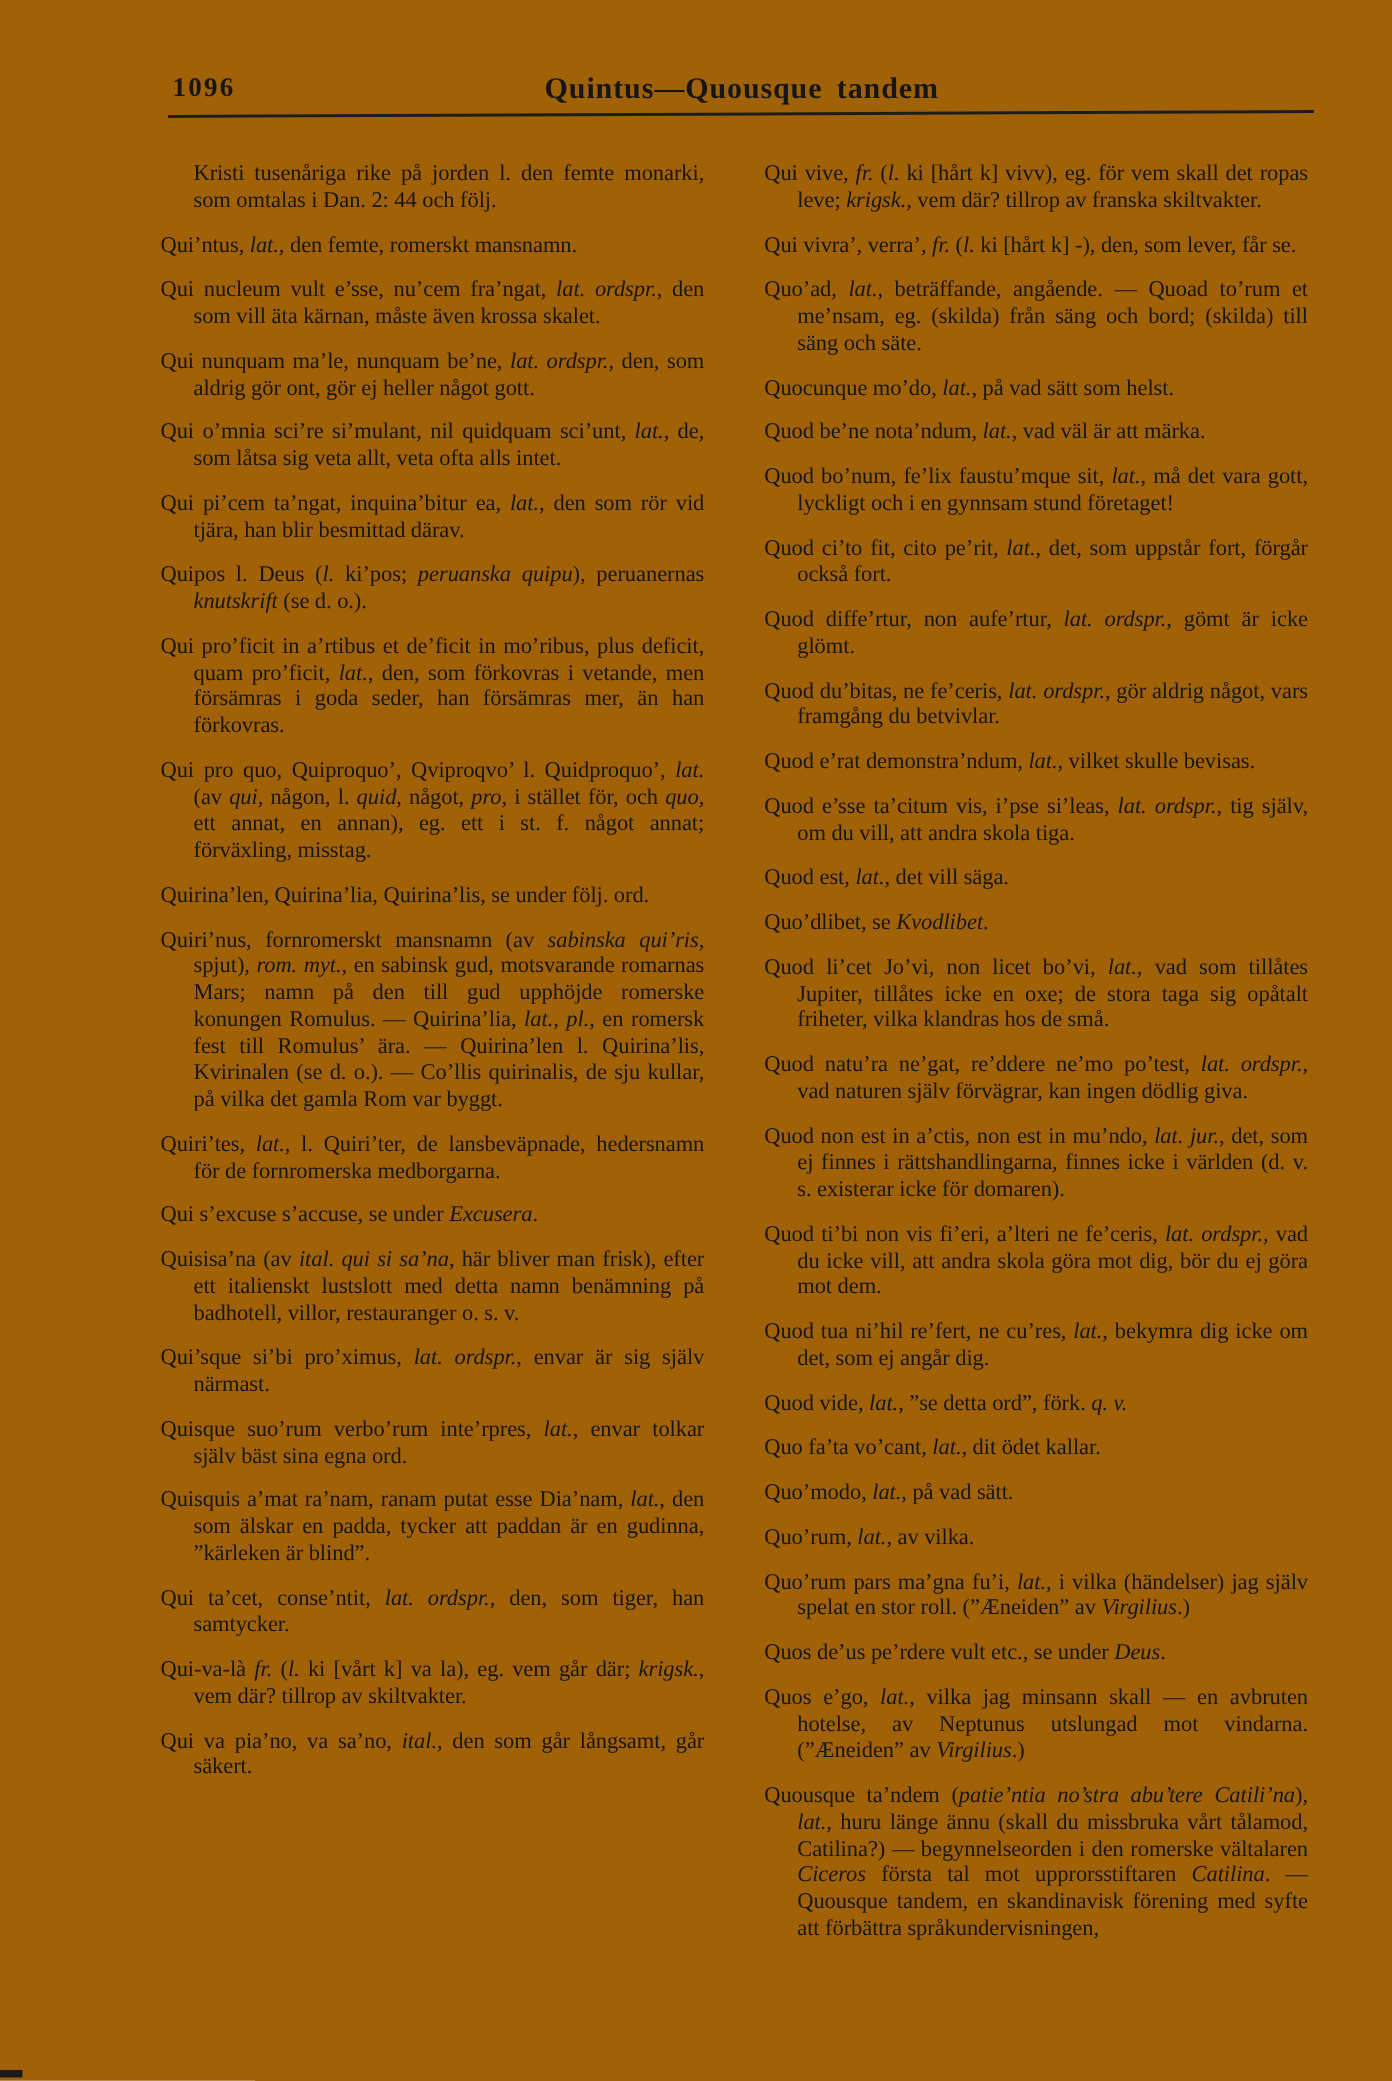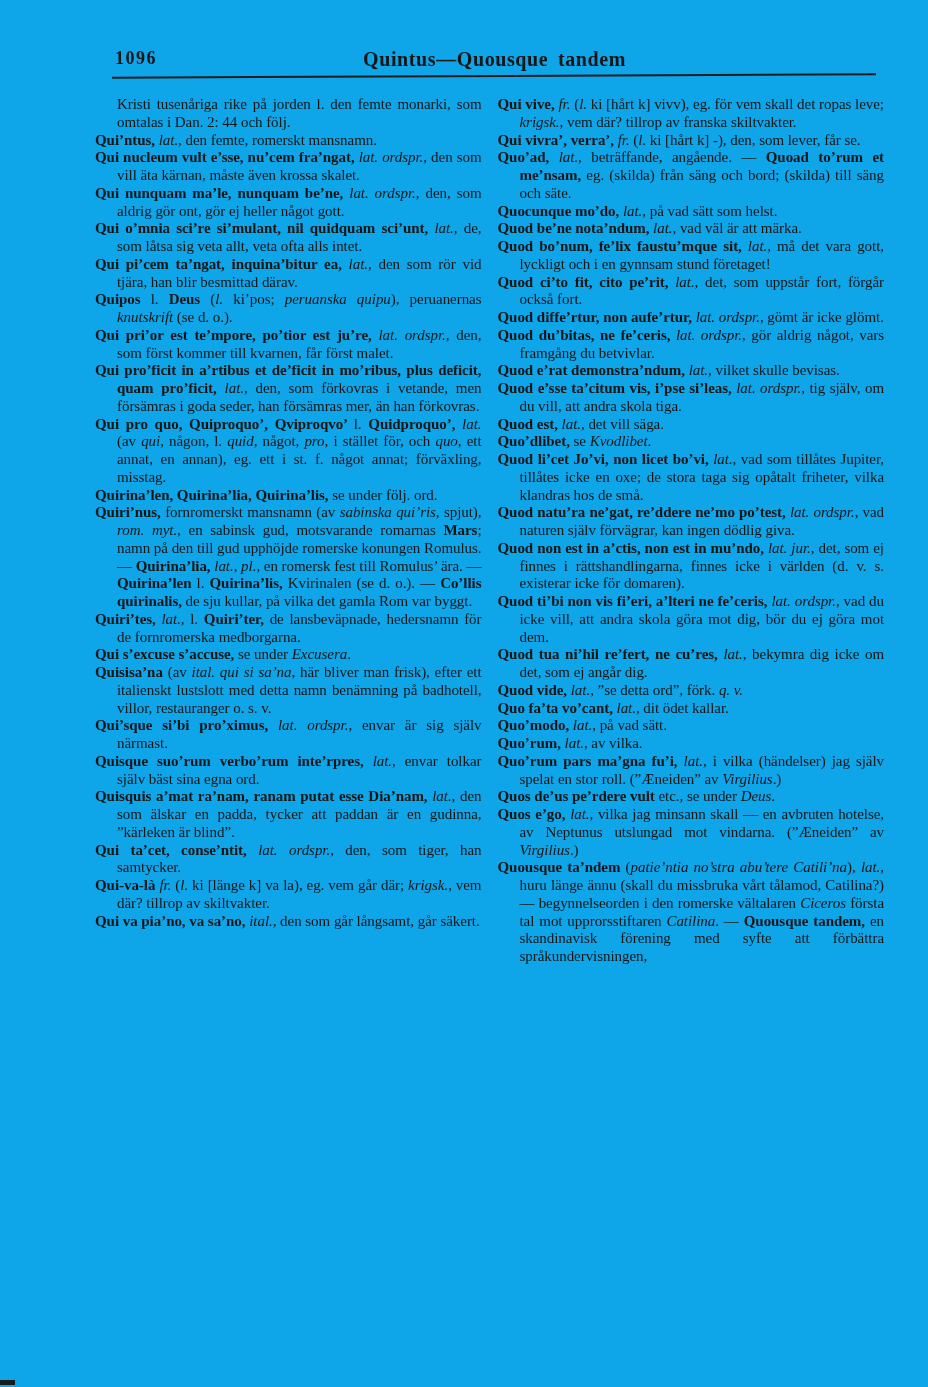--- a/index.html
+++ b/index.html
@@ -6,21 +6,21 @@
   body {
     width: 928px; height: 1387px;
     background: #ffffff;
     font-family: "Liberation Serif", "DejaVu Serif", serif;
     color: #161616;
     overflow: hidden;
   }
   .page {
     position: relative;
     width: 928px; height: 1387px;
-    background: #0ea5e9;
+    background: #a16207;
   }
   .pagenum {
     position: absolute; top: 48px; left: 115px;
     font-size: 18px; font-weight: 600; letter-spacing: 1.5px;
   }
   .runhead {
     position: absolute; top: 48px; left: 112px; width: 765px;
     text-align: center;
     font-size: 20px; font-weight: bold;
     letter-spacing: 0.6px; word-spacing: 4px;
@@ -31,30 +31,30 @@
     background: #1d1d1d;
     transform: rotate(-0.25deg);
   }
   .cols {
     position: absolute; top: 96px; left: 95px;
     width: 789px;
     display: flex; gap: 16px;
   }
   .col { width: 386.5px; }
   p.entry {
-    margin: 0;
+    margin: 12px;
     font-size: 15px;
     line-height: 17.75px;
     text-align: justify;
     padding-left: 22px;
     text-indent: -22px;
     letter-spacing: -0.05px;
   }
   p.entry.cont { text-indent: 0; }
-  .seg-b { font-weight: bold; }
+  .seg-b { font-weight: normal; }
   .seg-i { font-style: italic; }
   .smudge {
     position: absolute; left: 0; top: 1380px;
     width: 15px; height: 5px;
     background: #1a1a1a;
   }
 </style>
 </head>
 <body>
 
@@ -68,33 +68,32 @@
 
   <div class="cols">
     <div class="col">
         <p class="entry cont"><span>Kristi tusenåriga rike på jorden l. den femte monarki, som omtalas i Dan. 2: 44 och följ.</span></p>
         <p class="entry"><span class="seg-b">Qui’ntus, </span><span class="seg-i">lat.</span><span>, den femte, romerskt mansnamn.</span></p>
         <p class="entry"><span class="seg-b">Qui nucleum vult e’sse, nu’cem fra’ngat, </span><span class="seg-i">lat. ordspr.</span><span>, den som vill äta kärnan, måste även krossa skalet.</span></p>
         <p class="entry"><span class="seg-b">Qui nunquam ma’le, nunquam be’ne, </span><span class="seg-i">lat. ordspr.</span><span>, den, som aldrig gör ont, gör ej heller något gott.</span></p>
         <p class="entry"><span class="seg-b">Qui o’mnia sci’re si’mulant, nil quidquam sci’unt, </span><span class="seg-i">lat.</span><span>, de, som låtsa sig veta allt, veta ofta alls intet.</span></p>
         <p class="entry"><span class="seg-b">Qui pi’cem ta’ngat, inquina’bitur ea, </span><span class="seg-i">lat.</span><span>, den som rör vid tjära, han blir besmittad därav.</span></p>
         <p class="entry"><span class="seg-b">Quipos </span><span>l. </span><span class="seg-b">Deus </span><span>(</span><span class="seg-i">l.</span><span> ki’pos; </span><span class="seg-i">peruanska quipu</span><span>), peruanernas </span><span class="seg-i">knutskrift</span><span> (se d. o.).</span></p>
-        <p class="entry"><span class="seg-b">Qui pri’or est te’mpore, po’tior est ju’re, </span><span class="seg-i">lat. ordspr.</span><span>, den, som först kommer till kvarnen, får först malet.</span></p>
         <p class="entry"><span class="seg-b">Qui pro’ficit in a’rtibus et de’ficit in mo’ribus, plus deficit, quam pro’ficit, </span><span class="seg-i">lat.</span><span>, den, som förkovras i vetande, men försämras i goda seder, han försämras mer, än han förkovras.</span></p>
         <p class="entry"><span class="seg-b">Qui pro quo, Quiproquo’, Qviproqvo’ </span><span>l. </span><span class="seg-b">Quidproquo’, </span><span class="seg-i">lat.</span><span> (av </span><span class="seg-i">qui</span><span>, någon, l. </span><span class="seg-i">quid</span><span>, något, </span><span class="seg-i">pro</span><span>, i stället för, och </span><span class="seg-i">quo</span><span>, ett annat, en annan), eg. ett i st. f. något annat; förväxling, misstag.</span></p>
         <p class="entry"><span class="seg-b">Quirina’len, Quirina’lia, Quirina’lis, </span><span>se under följ. ord.</span></p>
         <p class="entry"><span class="seg-b">Quiri’nus, </span><span>fornromerskt mansnamn (av </span><span class="seg-i">sabinska qui’ris</span><span>, spjut), </span><span class="seg-i">rom. myt.</span><span>, en sabinsk gud, motsvarande romarnas </span><span class="seg-b">Mars</span><span>; namn på den till gud upphöjde romerske konungen Romulus. — </span><span class="seg-b">Quirina’lia, </span><span class="seg-i">lat., pl.</span><span>, en romersk fest till Romulus’ ära. — </span><span class="seg-b">Quirina’len </span><span>l. </span><span class="seg-b">Quirina’lis, </span><span>Kvirinalen (se d. o.). — </span><span class="seg-b">Co’llis quirinalis, </span><span>de sju kullar, på vilka det gamla Rom var byggt.</span></p>
         <p class="entry"><span class="seg-b">Quiri’tes, </span><span class="seg-i">lat.</span><span>, l. </span><span class="seg-b">Quiri’ter, </span><span>de lansbeväpnade, hedersnamn för de fornromerska medborgarna.</span></p>
         <p class="entry"><span class="seg-b">Qui s’excuse s’accuse, </span><span>se under </span><span class="seg-i">Excusera</span><span>.</span></p>
         <p class="entry"><span class="seg-b">Quisisa’na </span><span>(av </span><span class="seg-i">ital. qui si sa’na</span><span>, här bliver man frisk), efter ett italienskt lustslott med detta namn benämning på badhotell, villor, restauranger o. s. v.</span></p>
         <p class="entry"><span class="seg-b">Qui’sque si’bi pro’ximus, </span><span class="seg-i">lat. ordspr.</span><span>, envar är sig själv närmast.</span></p>
         <p class="entry"><span class="seg-b">Quisque suo’rum verbo’rum inte’rpres, </span><span class="seg-i">lat.</span><span>, envar tolkar själv bäst sina egna ord.</span></p>
         <p class="entry"><span class="seg-b">Quisquis a’mat ra’nam, ranam putat esse Dia’nam, </span><span class="seg-i">lat.</span><span>, den som älskar en padda, tycker att paddan är en gudinna, ”kärleken är blind”.</span></p>
         <p class="entry"><span class="seg-b">Qui ta’cet, conse’ntit, </span><span class="seg-i">lat. ordspr.</span><span>, den, som tiger, han samtycker.</span></p>
-        <p class="entry"><span class="seg-b">Qui-va-là </span><span class="seg-i">fr.</span><span> (</span><span class="seg-i">l.</span><span> ki [länge k] va la), eg. vem går där; </span><span class="seg-i">krigsk.</span><span>, vem där? tillrop av skiltvakter.</span></p>
+        <p class="entry"><span class="seg-b">Qui-va-là </span><span class="seg-i">fr.</span><span> (</span><span class="seg-i">l.</span><span> ki [vårt k] va la), eg. vem går där; </span><span class="seg-i">krigsk.</span><span>, vem där? tillrop av skiltvakter.</span></p>
         <p class="entry"><span class="seg-b">Qui va pia’no, va sa’no, </span><span class="seg-i">ital.</span><span>, den som går långsamt, går säkert.</span></p>
       </div>
     <div class="col">
         <p class="entry"><span class="seg-b">Qui vive, </span><span class="seg-i">fr.</span><span> (</span><span class="seg-i">l.</span><span> ki [hårt k] vivv), eg. för vem skall det ropas leve; </span><span class="seg-i">krigsk.</span><span>, vem där? tillrop av franska skiltvakter.</span></p>
         <p class="entry"><span class="seg-b">Qui vivra’, verra’, </span><span class="seg-i">fr.</span><span> (</span><span class="seg-i">l.</span><span> ki [hårt k] -), den, som lever, får se.</span></p>
         <p class="entry"><span class="seg-b">Quo’ad, </span><span class="seg-i">lat.</span><span>, beträffande, angående. — </span><span class="seg-b">Quoad to’rum et me’nsam, </span><span>eg. (skilda) från säng och bord; (skilda) till säng och säte.</span></p>
         <p class="entry"><span class="seg-b">Quocunque mo’do, </span><span class="seg-i">lat.</span><span>, på vad sätt som helst.</span></p>
         <p class="entry"><span class="seg-b">Quod be’ne nota’ndum, </span><span class="seg-i">lat.</span><span>, vad väl är att märka.</span></p>
         <p class="entry"><span class="seg-b">Quod bo’num, fe’lix faustu’mque sit, </span><span class="seg-i">lat.</span><span>, må det vara gott, lyckligt och i en gynnsam stund företaget!</span></p>
         <p class="entry"><span class="seg-b">Quod ci’to fit, cito pe’rit, </span><span class="seg-i">lat.</span><span>, det, som uppstår fort, förgår också fort.</span></p>

